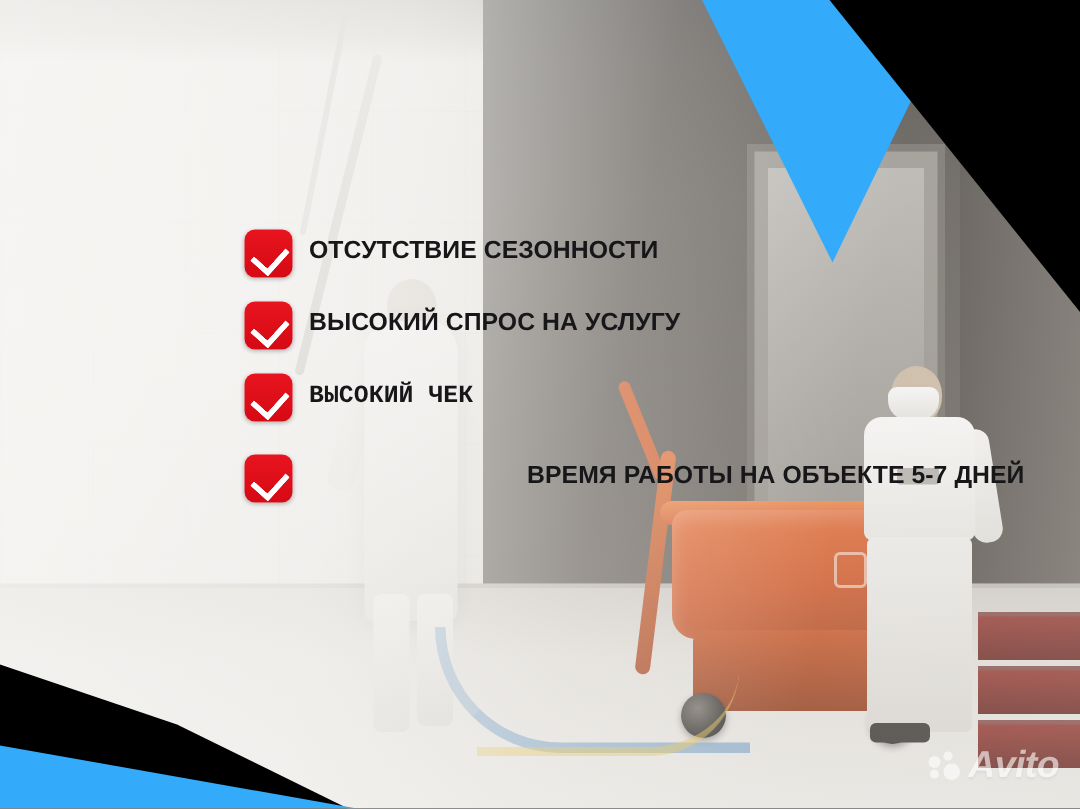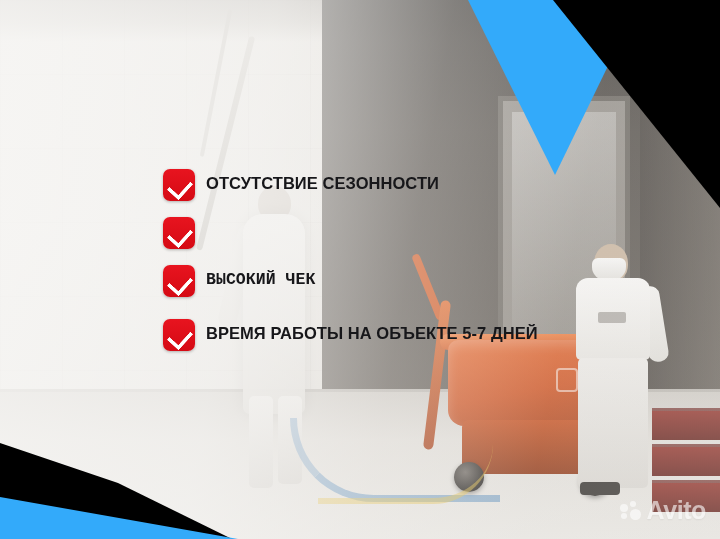--- a/index.html
+++ b/index.html
@@ -203,24 +203,24 @@
   .wedge svg{ display:block; width:720px; height:539px; }
 
   
   .headline{
     position:absolute; left:80px; top:41px; width:430px;
     font-size:19.5px; font-weight:700; line-height:1.47;
     letter-spacing:.1px; color:#17171a;
     text-transform:uppercase;
   }
 
-  .list{ position:absolute; left:163px; top:169px; width:520px; }
+  .list{ position:absolute; left:163px; top:153px; width:520px; }
   .item{ display:flex; align-items:flex-start; margin-bottom:16px; }
   .item.gap{ margin-bottom:22px;font-family:Liberation Mono, monospace; }
-  .item:last-child{ margin-bottom:0; }
+  .item:last-child{ margin-bottom:0;justify-content:space-between; }
 
   .chk{
     flex:0 0 auto; width:32px; height:32px; margin-right:11px;
     background:linear-gradient(180deg,#e8141f 0%,#d50a14 100%);
     border-radius:7px;
     box-shadow:0 1px 3px rgba(0,0,0,.28);
     position:relative;
   }
   .chk:before{
     content:""; position:absolute;
@@ -245,20 +245,21 @@
   }
   .avito-dots{ position:relative; width:21px; height:19px; }
   .avito-dots i{ position:absolute; border-radius:50%; background:#fff; display:block; }
   .avito-dots i:nth-child(1){ left:0;   top:3px;  width:8px;  height:8px; }
   .avito-dots i:nth-child(2){ left:10px;top:0;    width:6px;  height:6px; }
   .avito-dots i:nth-child(3){ left:1px; top:12px; width:6px;  height:6px; }
   .avito-dots i:nth-child(4){ left:10px;top:8px;  width:11px; height:11px; }
   .avito-word{
     font-size:25px; font-weight:700; color:#fff; letter-spacing:-.4px;
     text-shadow:0 1px 2px rgba(0,0,0,.10);
+    font-style:italic;
   }
 </style>
 </head>
 <body>
 
 <div id="poster">
 
   <div class="photo">
     <div class="wall"></div>
     <div class="joints"></div>
@@ -317,20 +318,21 @@
 
   <div class="list">
 
     <div class="item">
       <span class="chk"></span>
       <span class="itxt">ОТСУТСТВИЕ СЕЗОННОСТИ</span>
     </div>
 
     <div class="item">
       <span class="chk"></span>
+      <span class="itxt">ВЫСОКИЙ СПРОС НА УСЛУГУ</span>
     </div>
 
     <div class="item gap">
       <span class="chk"></span>
       <span class="itxt">ВЫСОКИЙ ЧЕК</span>
     </div>
 
 
     <div class="item">
       <span class="chk"></span>

